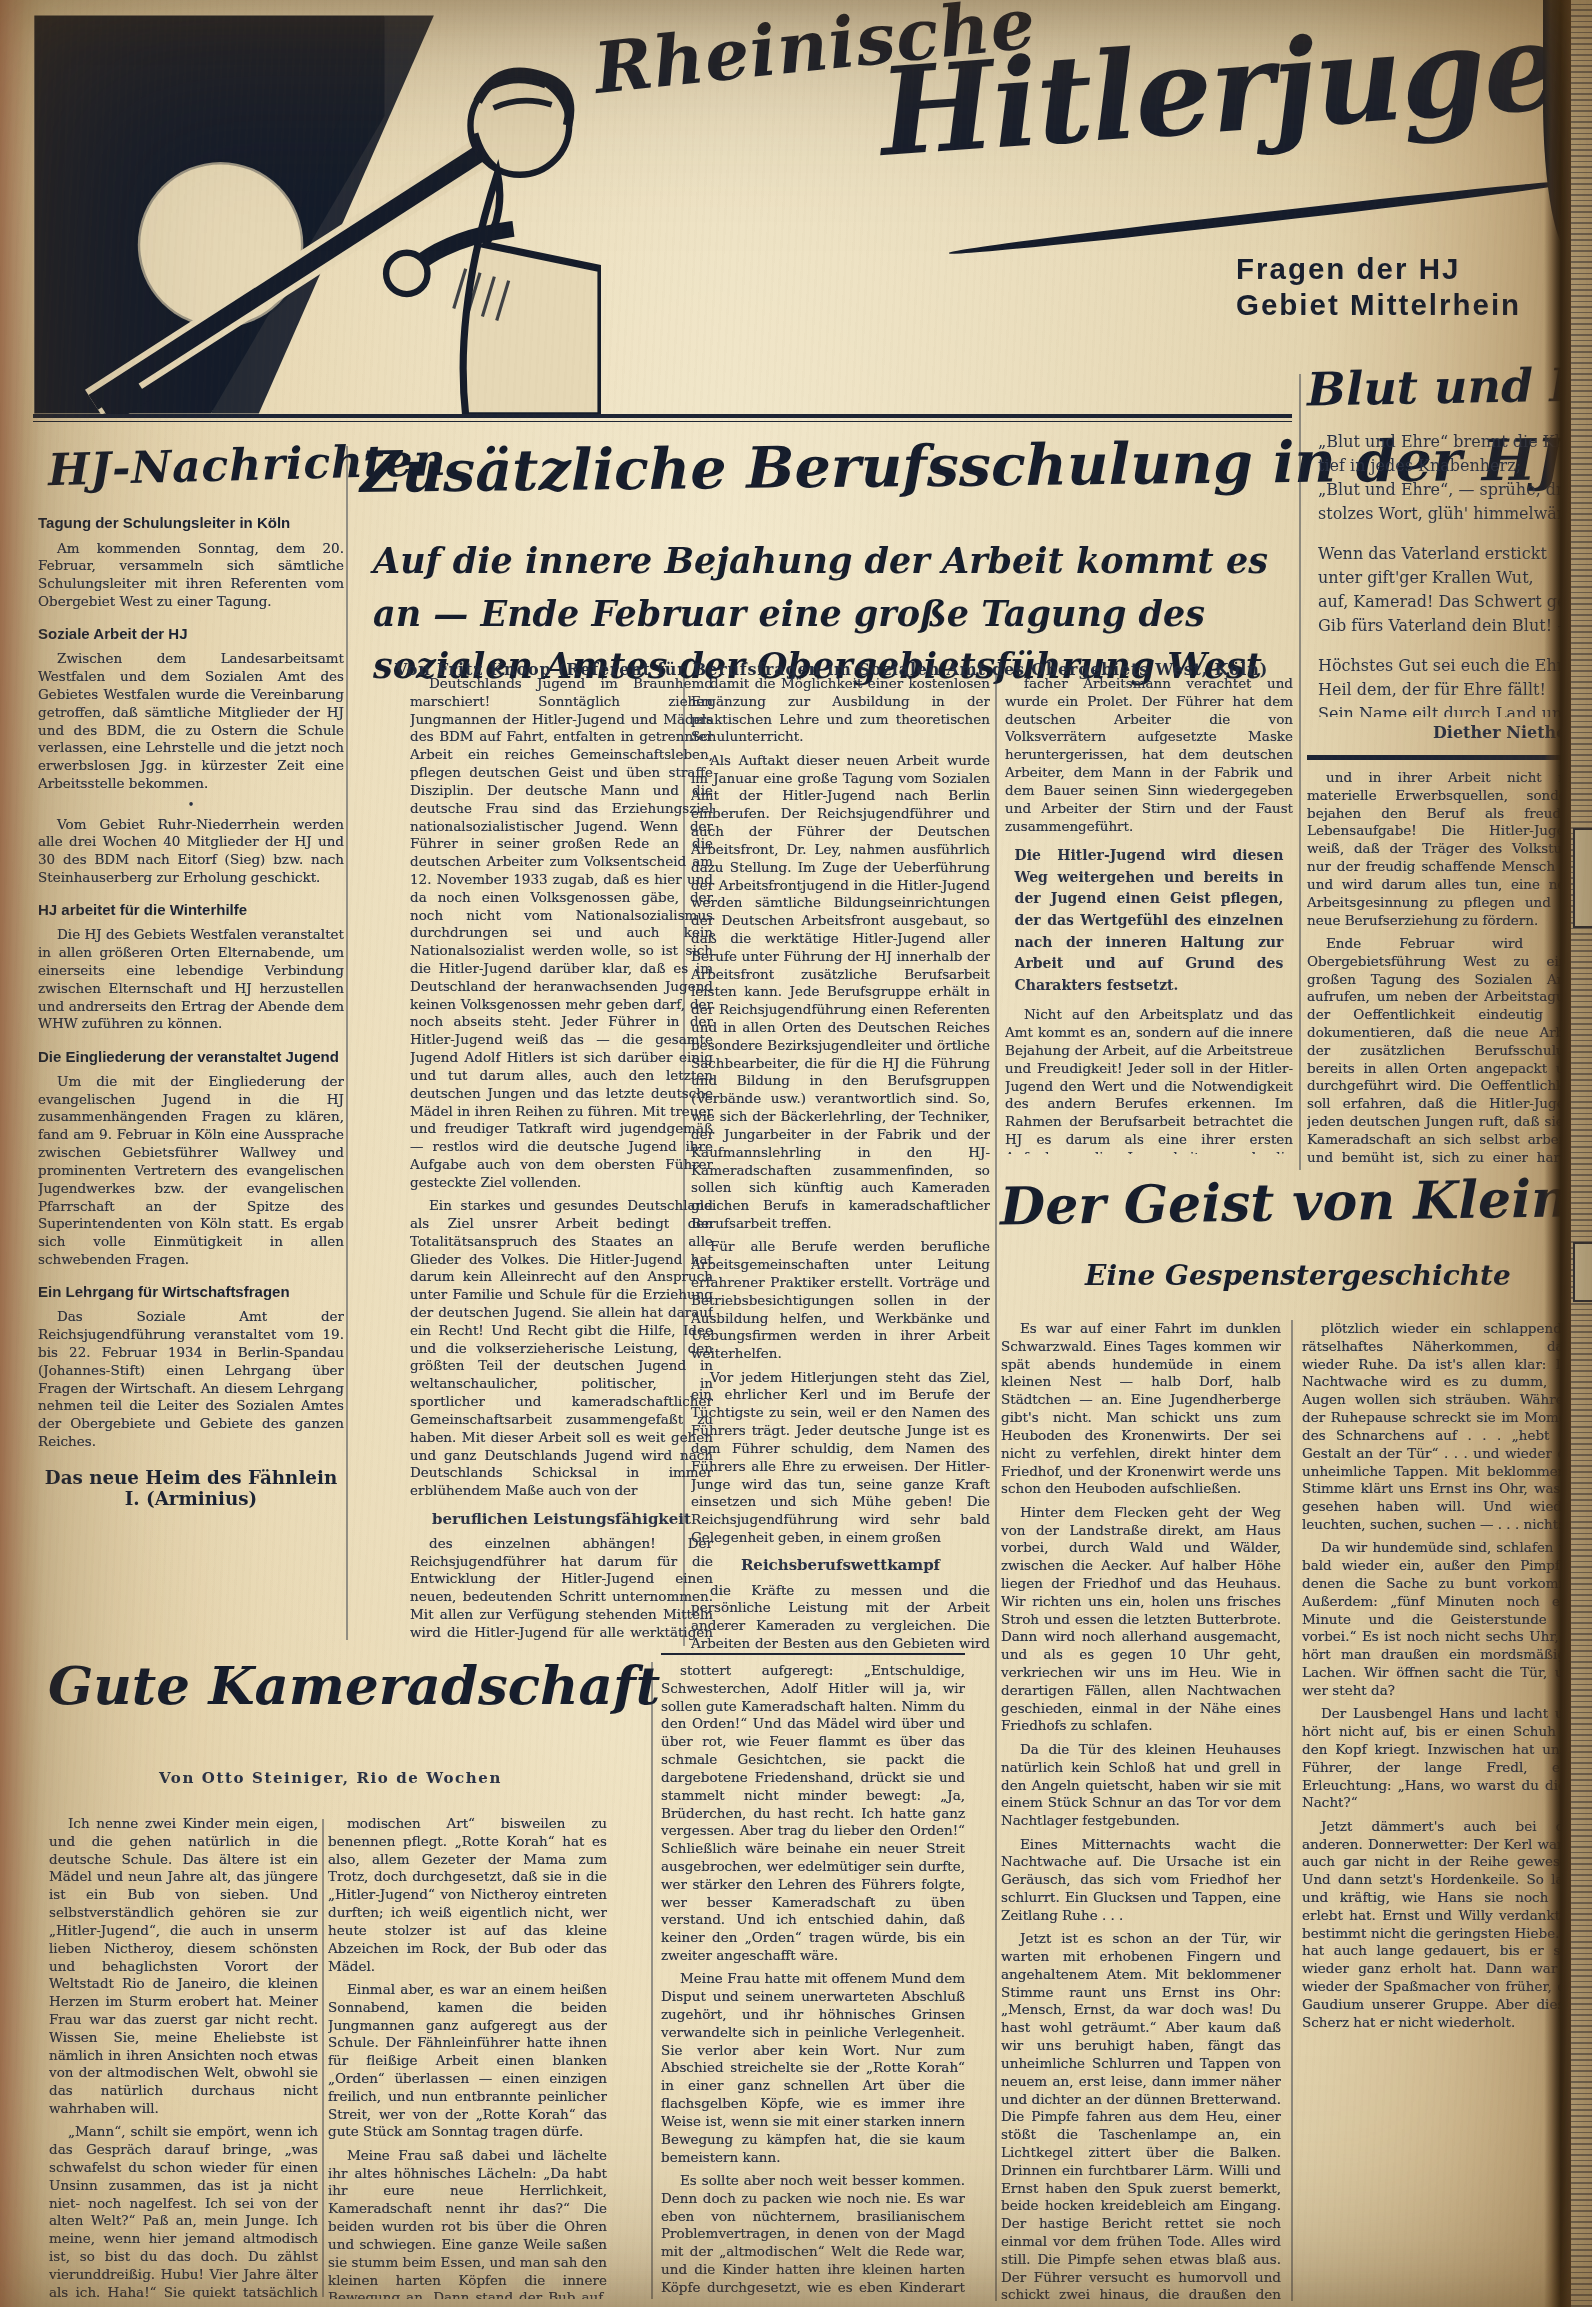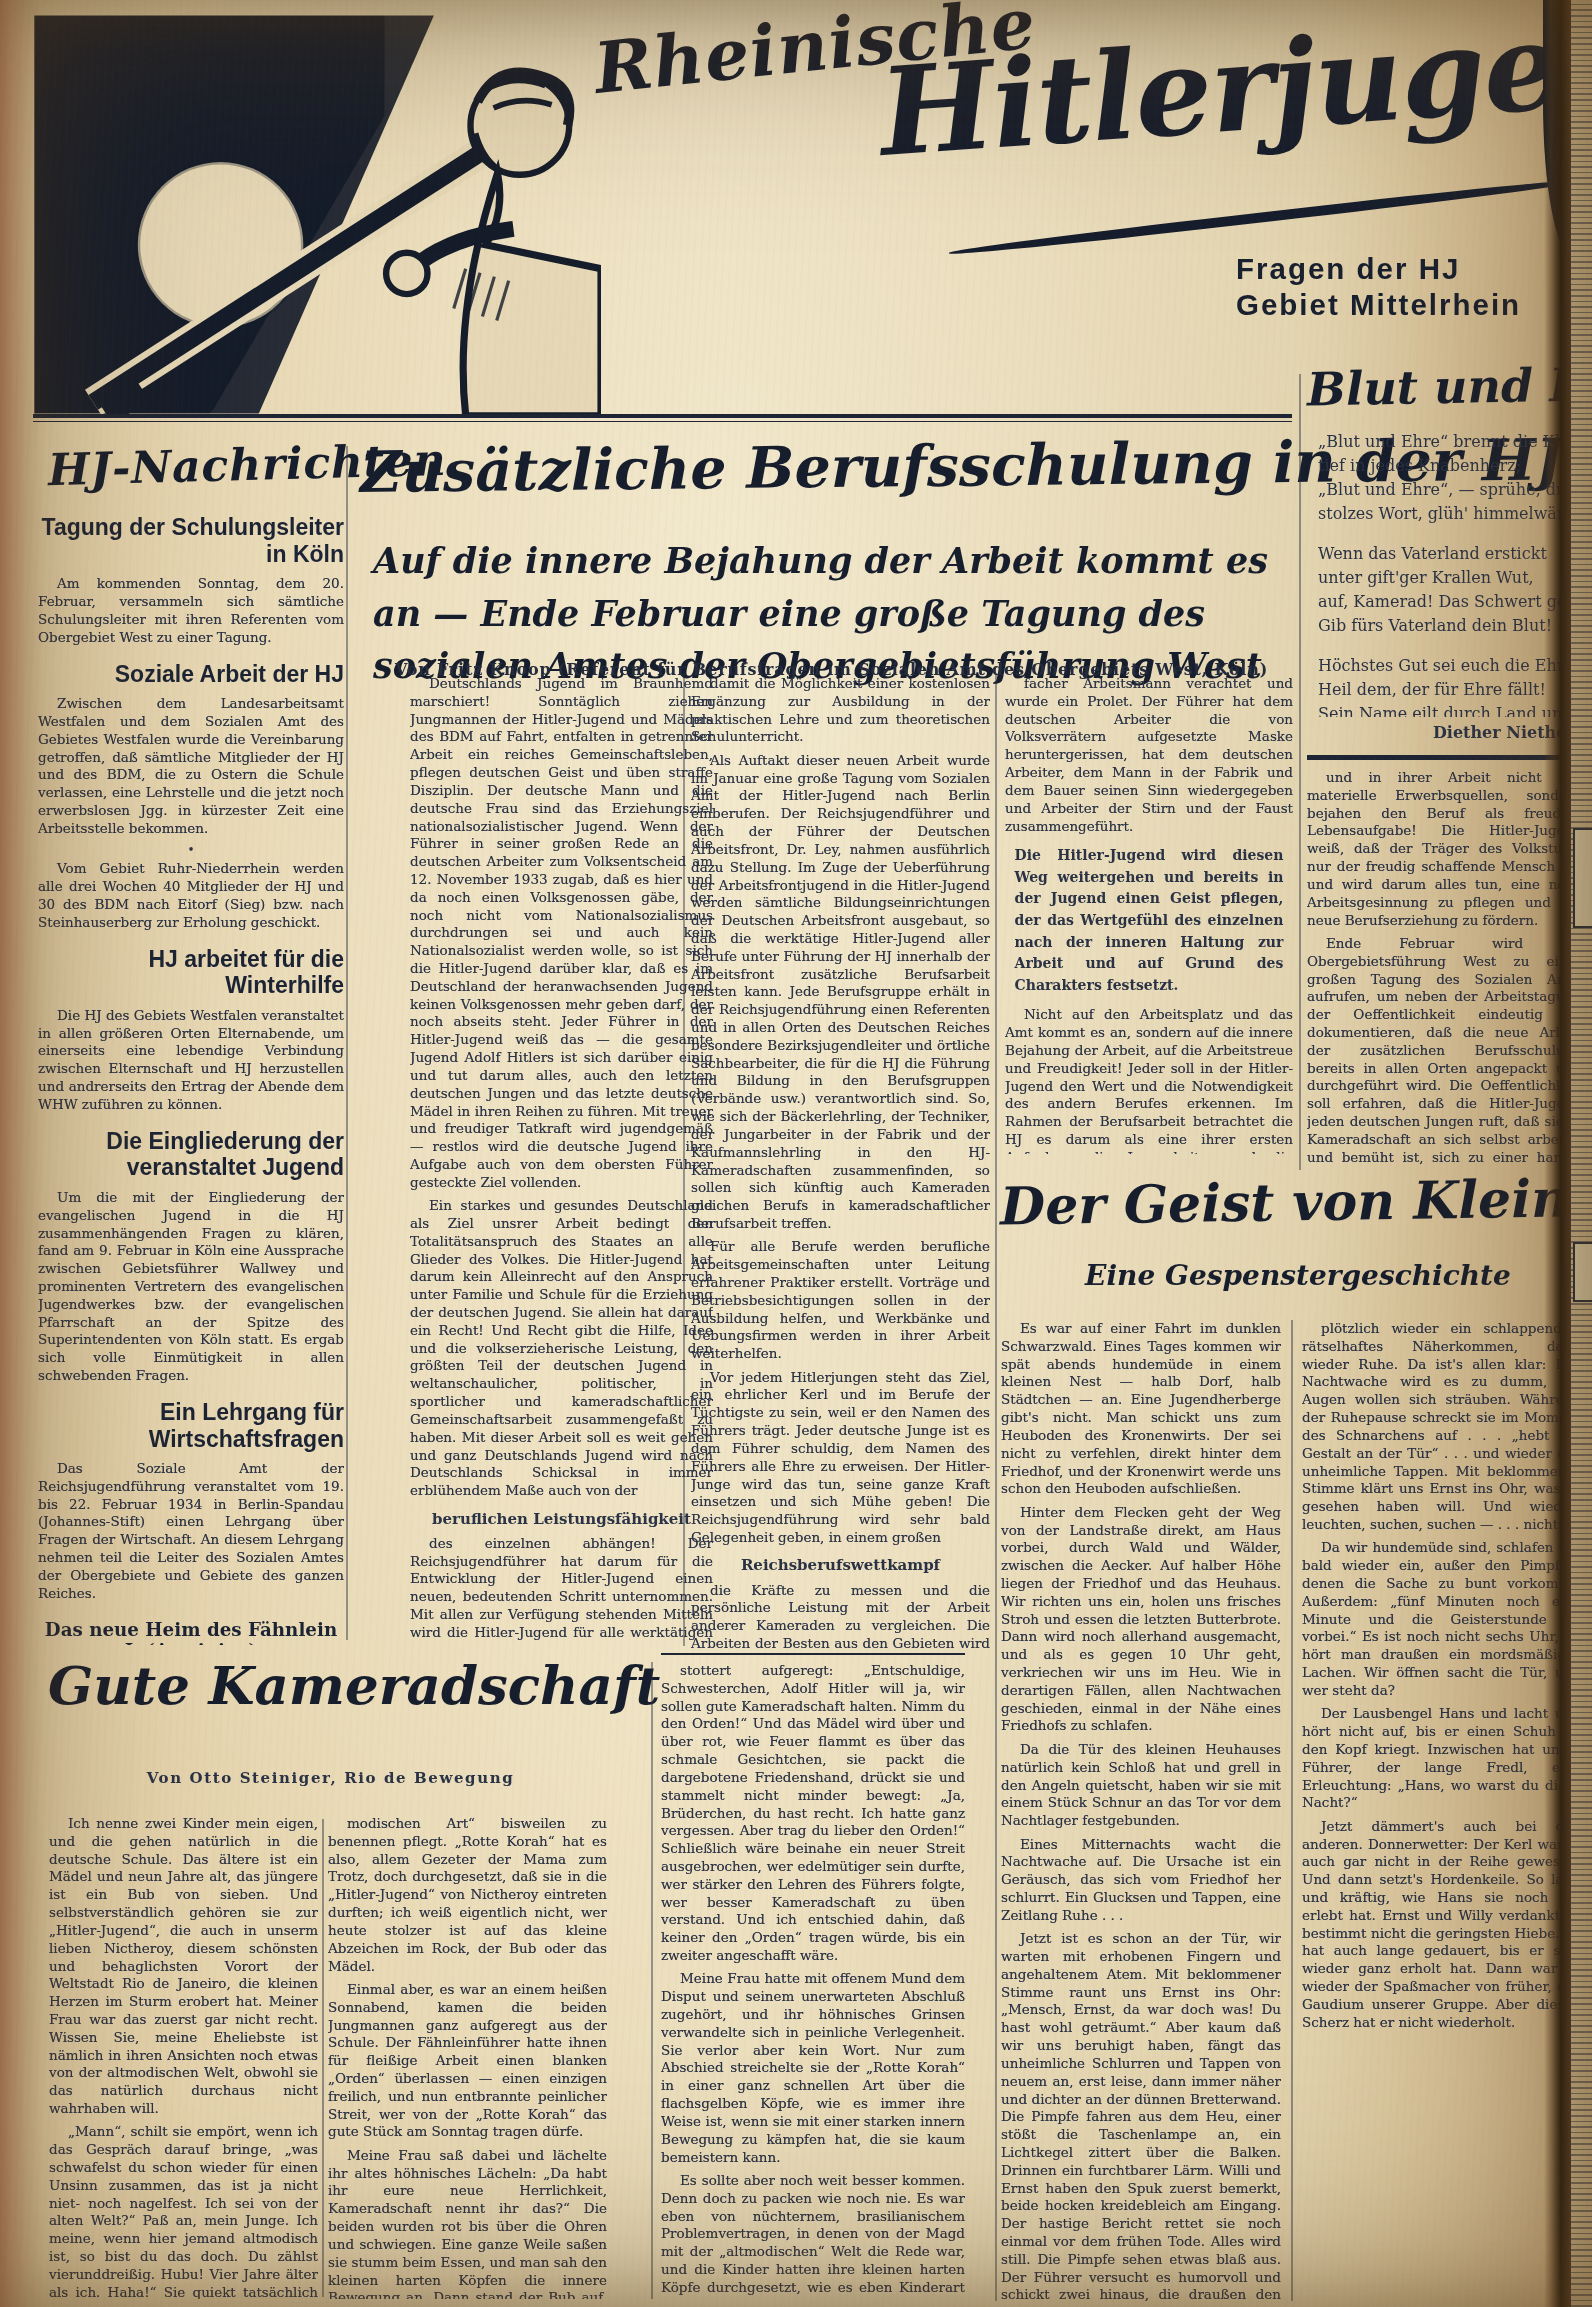--- a/index.html
+++ b/index.html
@@ -25,21 +25,21 @@
       color:#181f2e;white-space:nowrap;}
   .rule-main{border-top:4.8px solid #1d2434;border-bottom:1.6px solid #1d2434;height:3.2px;}
   .rule-thick{background:#1d2434;}
   .vrule{background:rgba(38,46,64,0.45);width:1.6px;}
   
   .col{overflow:hidden;text-align:justify;}
   .b-p{font-size:13.5px;line-height:1.32;text-indent:19px;margin:0 0 5.6px;text-align:justify;
        text-shadow:0 0 0.4px rgba(35,42,64,0.55);}
   .b-b{font-size:14px;line-height:1.55;font-weight:bold;margin:9.6px 0;padding:0 9.6px;text-align:justify;}
   .b-h{font-size:15px;font-weight:bold;text-align:center;margin:9.6px 0 7.2px;text-indent:0;}
-  .b-hs{font-family:"Liberation Sans",sans-serif;font-size:23px;font-weight:bold;text-align:right;
+  .b-hs{font-family:"Liberation Sans",sans-serif;font-size:15px;font-weight:bold;text-align:left;
         margin:14.3px 0 8px;line-height:1.15;color:#1b2334;}
   .b-hf{font-size:18.3px;font-weight:bold;text-align:center;margin:16px 0 8px;color:#1b2334;}
   .b-s{text-align:center;font-size:12px;margin:3.2px 0;}
   .b-l{font-size:16px;line-height:1.5;text-align:left;padding-left:11px;white-space:nowrap;}
   .b-gap{height:16px;}
   .script{font-style:italic;font-weight:bold;color:#161d2c;}
   .hj-script{font-size:44px;letter-spacing:0.8px;transform:rotate(-1.5deg);white-space:nowrap;}
   .headline{font-size:57px;text-align:center;white-space:nowrap;transform:rotate(-0.6deg);}
   .subheadline{font-size:35px;text-align:left;line-height:1.5;}
   .byline{font-size:16px;font-weight:bold;text-align:center;letter-spacing:0.8px;color:#232b3d;}
@@ -178,21 +178,21 @@
       <div class="b-p">Jetzt ist es schon an der Tür, wir warten mit erhobenen Fingern und angehaltenem Atem. Mit beklommener Stimme raunt uns Ernst ins Ohr: „Mensch, Ernst, da war doch was! Du hast wohl geträumt.“ Aber kaum daß wir uns beruhigt haben, fängt das unheimliche Schlurren und Tappen von neuem an, erst leise, dann immer näher und dichter an der dünnen Bretterwand. Die Pimpfe fahren aus dem Heu, einer stößt die Taschenlampe an, ein Lichtkegel zittert über die Balken. Drinnen ein furchtbarer Lärm. Willi und Ernst haben den Spuk zuerst bemerkt, beide hocken kreidebleich am Eingang. Der hastige Bericht rettet sie noch einmal vor dem frühen Tode. Alles wird still. Die Pimpfe sehen etwas blaß aus. Der Führer versucht es humorvoll und schickt zwei hinaus, die draußen den „Geist“ suchen. Harmlose Schwärmerei! Unter der Verwunderung der übrigen kommen sie mit Taschenlampen herein: leuchten, suchen — . . .</div>
     </div>
   <div class="abs col" style="left:1302px;top:1320px;width:279px;height:981px;">
       <div class="b-p">plötzlich wieder ein schlappendes, rätselhaftes Näherkommen, dann wieder Ruhe. Da ist's allen klar: Der Nachtwache wird es zu dumm, die Augen wollen sich sträuben. Während der Ruhepause schreckt sie im Moment des Schnarchens auf . . . „hebt die Gestalt an der Tür“ . . . und wieder das unheimliche Tappen. Mit beklommener Stimme klärt uns Ernst ins Ohr, was er gesehen haben will. Und wieder: leuchten, suchen, suchen — . . . nichts.</div>
       <div class="b-p">Da wir hundemüde sind, schlafen wir bald wieder ein, außer den Pimpfen, denen die Sache zu bunt vorkommt. Außerdem: „fünf Minuten noch eine Minute und die Geisterstunde ist vorbei.“ Es ist noch nicht sechs Uhr, da hört man draußen ein mordsmäßiges Lachen. Wir öffnen sacht die Tür, und wer steht da?</div>
       <div class="b-p">Der Lausbengel Hans und lacht und hört nicht auf, bis er einen Schuh an den Kopf kriegt. Inzwischen hat unser Führer, der lange Fredl, eine Erleuchtung: „Hans, wo warst du diese Nacht?“</div>
       <div class="b-p">Jetzt dämmert's auch bei den anderen. Donnerwetter: Der Kerl war ja auch gar nicht in der Reihe gewesen. Und dann setzt's Hordenkeile. So lang und kräftig, wie Hans sie noch nie erlebt hat. Ernst und Willy verdankt er bestimmt nicht die geringsten Hiebe. Es hat auch lange gedauert, bis er sich wieder ganz erholt hat. Dann war er wieder der Spaßmacher von früher, das Gaudium unserer Gruppe. Aber diesen Scherz hat er nicht wiederholt.</div>
     </div>
 
   <div class="abs script bottom-head" style="left:48px;top:1654px;width:565px;">Gute Kameradschaft</div>
-  <div class="abs small-byline" style="left:48px;top:1769px;width:565px;">Von Otto Steiniger, Rio de Bewegung</div>
+  <div class="abs small-byline" style="left:48px;top:1769px;width:565px;">Von Otto Steiniger, Rio de Wochen</div>
   <div class="abs col" style="left:49px;top:1815px;width:269px;height:484px;">
       <div class="b-p">Ich nenne zwei Kinder mein eigen, und die gehen natürlich in die deutsche Schule. Das ältere ist ein Mädel und neun Jahre alt, das jüngere ist ein Bub von sieben. Und selbstverständlich gehören sie zur „Hitler-Jugend“, die auch in unserm lieben Nictheroy, diesem schönsten und behaglichsten Vorort der Weltstadt Rio de Janeiro, die kleinen Herzen im Sturm erobert hat. Meiner Frau war das zuerst gar nicht recht. Wissen Sie, meine Eheliebste ist nämlich in ihren Ansichten noch etwas von der altmodischen Welt, obwohl sie das natürlich durchaus nicht wahrhaben will.</div>
       <div class="b-p">„Mann“, schilt sie empört, wenn ich das Gespräch darauf bringe, „was schwafelst du schon wieder für einen Unsinn zusammen, das ist ja nicht niet- noch nagelfest. Ich sei von der alten Welt?“ Paß an, mein Junge. Ich meine, wenn hier jemand altmodisch ist, so bist du das doch. Du zählst vierunddreißig. Hubu! Vier Jahre älter als ich. Haha!“ Sie quiekt tatsächlich haha und hoho und hubu, und sie hat bisweilen ein solch höhnisches Lachen, daß einem dabei vor Wut das Stück Streuselkuchen im Halse stecken bleiben kann, das sie extra für den Sonntag gebacken hat. Und, im Vertrauen gesagt, sie kann da einen ganz hervorragenden Streuselkuchen zusammenrühren, das muß ihr der Neid lassen. So etwas kriegen die Mädchen von heute bestimmt nicht mehr fertig. Nun ja, wie sagte ich doch, sie ist eben noch ganz und gar von der alten Schule.</div>
     </div>
   <div class="abs col" style="left:328px;top:1815px;width:279px;height:484px;">
       <div class="b-p">modischen Art“ bisweilen zu benennen pflegt. „Rotte Korah“ hat es also, allem Gezeter der Mama zum Trotz, doch durchgesetzt, daß sie in die „Hitler-Jugend“ von Nictheroy eintreten durften; ich weiß eigentlich nicht, wer heute stolzer ist auf das kleine Abzeichen im Rock, der Bub oder das Mädel.</div>
       <div class="b-p">Einmal aber, es war an einem heißen Sonnabend, kamen die beiden Jungmannen ganz aufgeregt aus der Schule. Der Fähnleinführer hatte ihnen für fleißige Arbeit einen blanken „Orden“ überlassen — einen einzigen freilich, und nun entbrannte peinlicher Streit, wer von der „Rotte Korah“ das gute Stück am Sonntag tragen dürfe.</div>
       <div class="b-p">Meine Frau saß dabei und lächelte ihr altes höhnisches Lächeln: „Da habt ihr eure neue Herrlichkeit, Kameradschaft nennt ihr das?“ Die beiden wurden rot bis über die Ohren und schwiegen. Eine ganze Weile saßen sie stumm beim Essen, und man sah den kleinen harten Köpfen die innere Bewegung an. Dann stand der Bub auf, ging zum Mädel hinüber und</div>
     </div>
   <div class="abs col" style="left:661px;top:1662px;width:304px;height:637px;">

